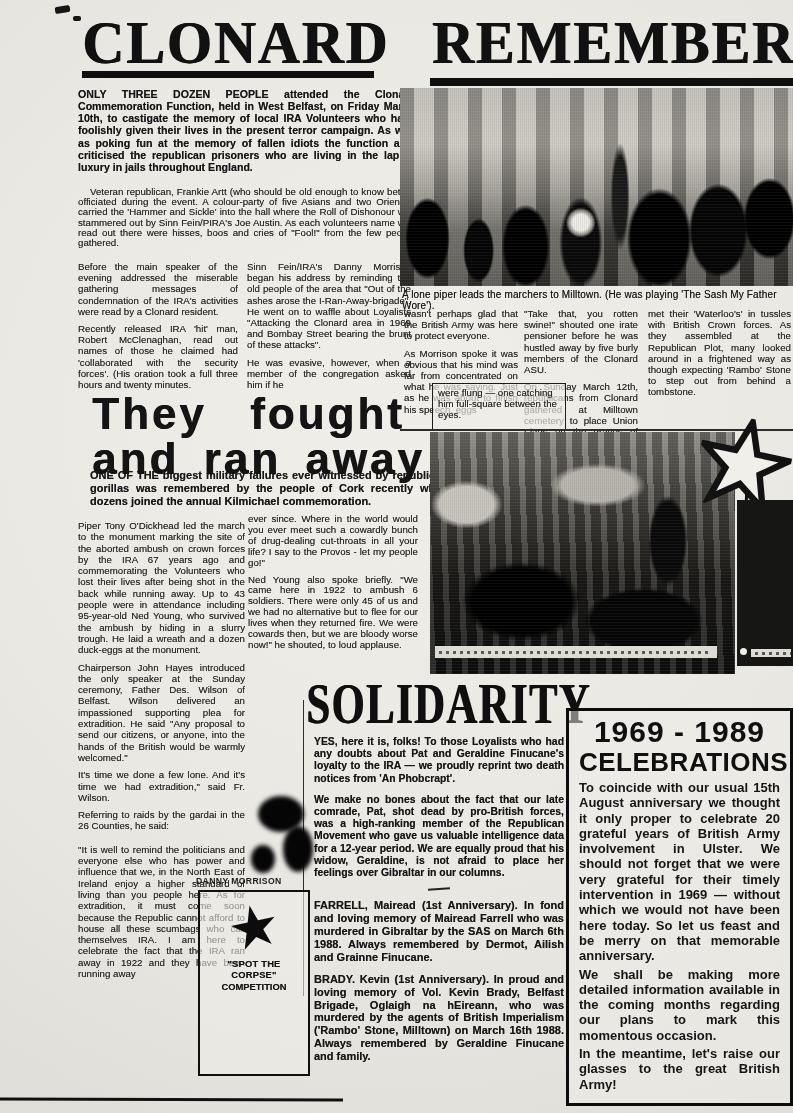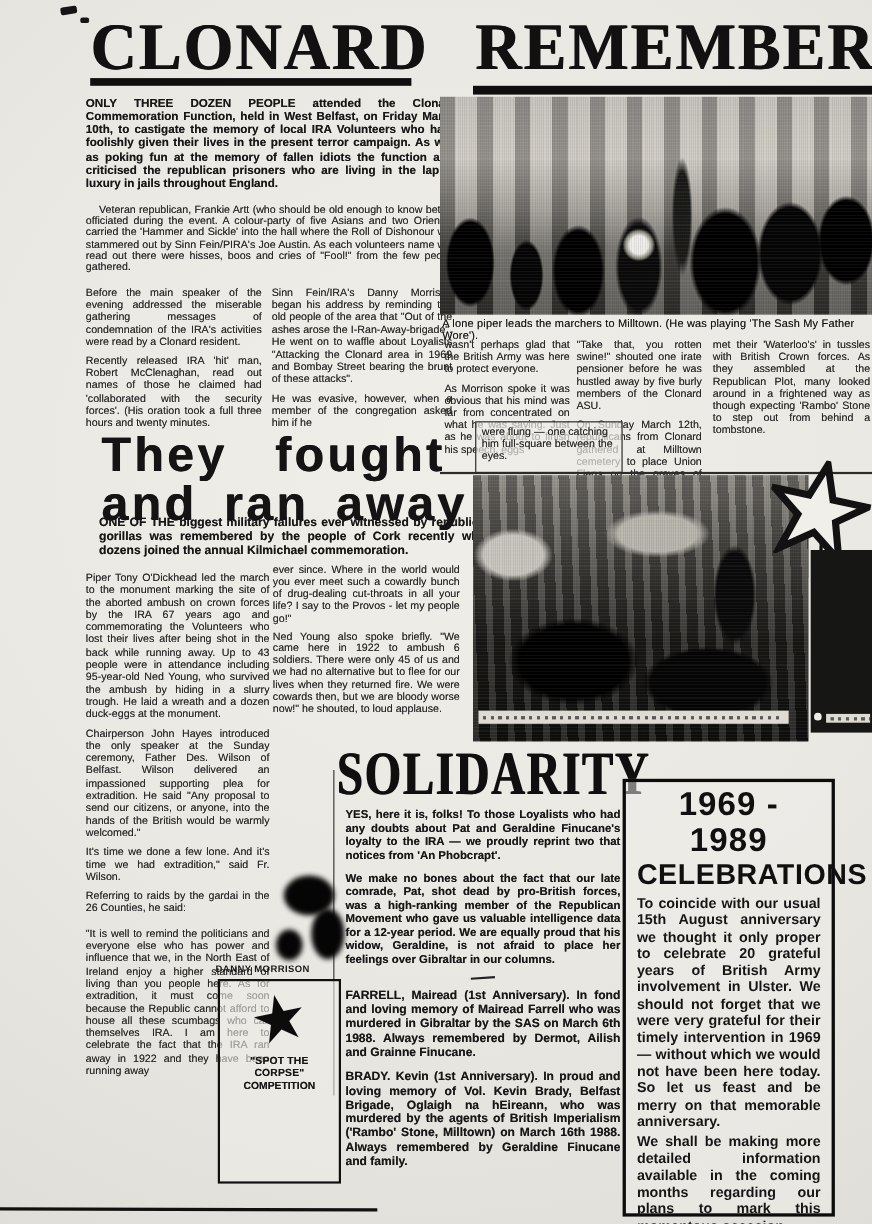--- a/index.html
+++ b/index.html
@@ -151,38 +151,38 @@
     <path d="M50 4 L62 37 L97 37 L69 58 L80 94 L50 72 L20 94 L31 58 L3 37 L38 37 Z" fill="#f1efe9" stroke="#121212" stroke-width="7"></path>
   </svg>
   <div class="abs strip grain" style="left:737px;top:500px;width:56px;height:166px;">
     <div class="abs" style="left:3px;top:148px;width:7px;height:7px;border-radius:50%;background:#efede8;"></div>
     <div class="abs lightstrip" style="left:14px;top:149px;width:40px;height:8px;"></div>
   </div>
 
   <div class="abs sol-head" style="left:306px;top:676px;">SOLIDARITY</div>
   <div class="abs vline" style="left:303px;top:700px;height:296px;"></div>
   <div class="abs" style="left:314px;top:736px;width:250px;">
-    <p class="sol-p inkb j" style="font-weight:bold;">YES, here it is, folks! To those Loyalists who had any doubts about Pat and Geraldine Finucane's loyalty to the IRA — we proudly reprint two that notices from 'An Phobcrapt'.</p>
+    <p class="sol-p inkb j" style="font-weight:bold;">YES, here it is, folks! To those Loyalists who had any doubts about Pat and Geraldine Finucane's loyalty to the IRA — we proudly reprint two death notices from 'An Phobcrapt'.</p>
     <p class="sol-p inkb j">We make no bones about the fact that our late comrade, Pat, shot dead by pro-British forces, was a high-ranking member of the Republican Movement who gave us valuable intelligence data for a 12-year period. We are equally proud that his widow, Geraldine, is not afraid to place her feelings over Gibraltar in our columns.</p>
     <div class="dash-sep"></div>
     <p class="obit inkb j">FARRELL, Mairead (1st Anniversary). In fond and loving memory of Mairead Farrell who was murdered in Gibraltar by the SAS on March 6th 1988. Always remembered by Dermot, Ailish and Grainne Finucane.</p>
     <p class="obit inkb j">BRADY. Kevin (1st Anniversary). In proud and loving memory of Vol. Kevin Brady, Belfast Brigade, Oglaigh na hEireann, who was murdered by the agents of British Imperialism ('Rambo' Stone, Milltown) on March 16th 1988. Always remembered by Geraldine Finucane and family.</p>
   </div>
 
   <div class="abs smudge" style="left:258px;top:796px;width:46px;height:36px;"></div>
   <div class="abs smudge" style="left:283px;top:826px;width:30px;height:46px;"></div>
   <div class="abs smudge" style="left:251px;top:845px;width:24px;height:28px;"></div>
   <div class="abs mlabel" style="left:196px;top:876px;width:120px;">DANNY MORRISON</div>
   <div class="abs mbox" style="left:198px;top:890px;width:112px;height:186px;box-sizing:border-box;">
     <span class="star-big">★</span>
     <div class="t1 inkb">"SPOT THE CORPSE"</div>
     <div class="t2 inkb">COMPETITION</div>
   </div>
 
-  <div class="abs cbox" style="left:566px;top:708px;width:193px;height:398px;">
+  <div class="abs cbox" style="left:566px;top:708px;width:227px;height:398px;">
     <div class="ct1">1969 - 1989</div>
     <div class="ct2">CELEBRATIONS</div>
     <p class="j">To coincide with our usual 15th August anniversary we thought it only proper to celebrate 20 grateful years of British Army involvement in Ulster. We should not forget that we were very grateful for their timely intervention in 1969 — without which we would not have been here today. So let us feast and be merry on that memorable anniversary.</p>
     <p class="j">We shall be making more detailed information available in the coming months regarding our plans to mark this momentous occasion.</p>
     <p class="j">In the meantime, let's raise our glasses to the great British Army!</p>
   </div>
 
 </div>
 
 </body></html>

